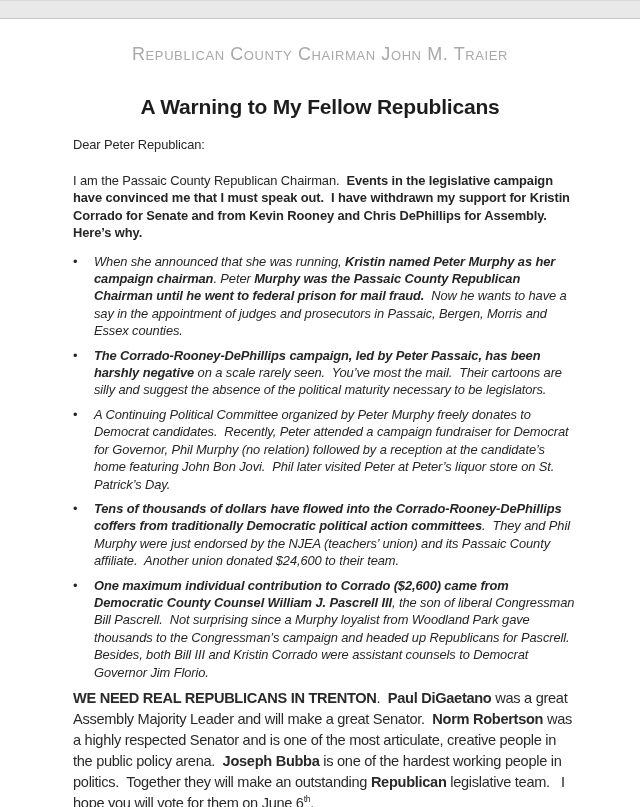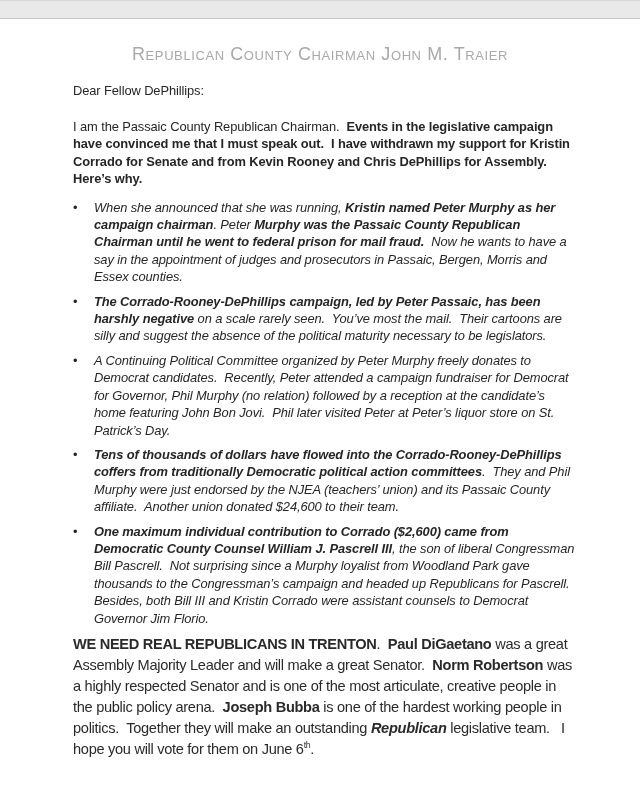--- a/index.html
+++ b/index.html
@@ -19,34 +19,35 @@
   }
   .content{margin:18px 62px 0 73px;}
   .salutation{margin:0;font-size:12.9px;letter-spacing:-.1px;}
   .para{margin:20px 0 0;font-size:12.9px;line-height:17.4px;letter-spacing:-.1px;white-space:pre-wrap;}
   .bullets{list-style:none;margin:11px 0 0;padding:0;}
   .bullets li{display:flex;margin:0 0 7px;font-size:12.9px;line-height:17.4px;letter-spacing:-.1px;}
   .marker{flex:0 0 21px;width:21px;}
   .btext{flex:1;white-space:pre-wrap;font-style:italic;}
   .closing{margin:5px 0 0;font-size:14.6px;line-height:21px;letter-spacing:-.3px;white-space:pre-wrap;max-width:506px;color:#2a2a2a;}
   .b{font-weight:bold;}
-  .i{font-style:italic;margin-top:31px;}
+  .i{margin-top:31px;}
   sup{font-size:.6em;vertical-align:super;line-height:0;}
 </style>
 </head>
 <body>
 
 <div class="sheet">
   <div class="top-bar"></div>
 
   <div class="letterhead">Republican County Chairman John M. Traier</div>
 
+  <h1 class="title">A Warning to My Fellow Republicans</h1>
 
   <div class="content">
-    <p class="salutation">Dear Fellow DePhillips:</p>
+    <p class="salutation">Dear Peter Republican:</p>
 
     <p class="para"><span>I am the Passaic County Republican Chairman.  </span><span class="b">Events in the legislative campaign have convinced me that I must speak out.  I have withdrawn my support for Kristin Corrado for Senate and from Kevin Rooney and Chris DePhillips for Assembly.  Here’s why.</span></p>
 
     <ul class="bullets">
       <li>
         <span class="marker">•</span>
         <span class="btext"><span>When she announced that she was running, </span><span class="b">Kristin named Peter Murphy as her campaign chairman</span><span>. Peter </span><span class="b">Murphy was the Passaic County Republican Chairman until he went to federal prison for mail fraud.</span><span>  Now he wants to have a say in the appointment of judges and prosecutors in Passaic, Bergen, Morris and Essex counties.</span></span>
       </li>
       <li>
         <span class="marker">•</span>

